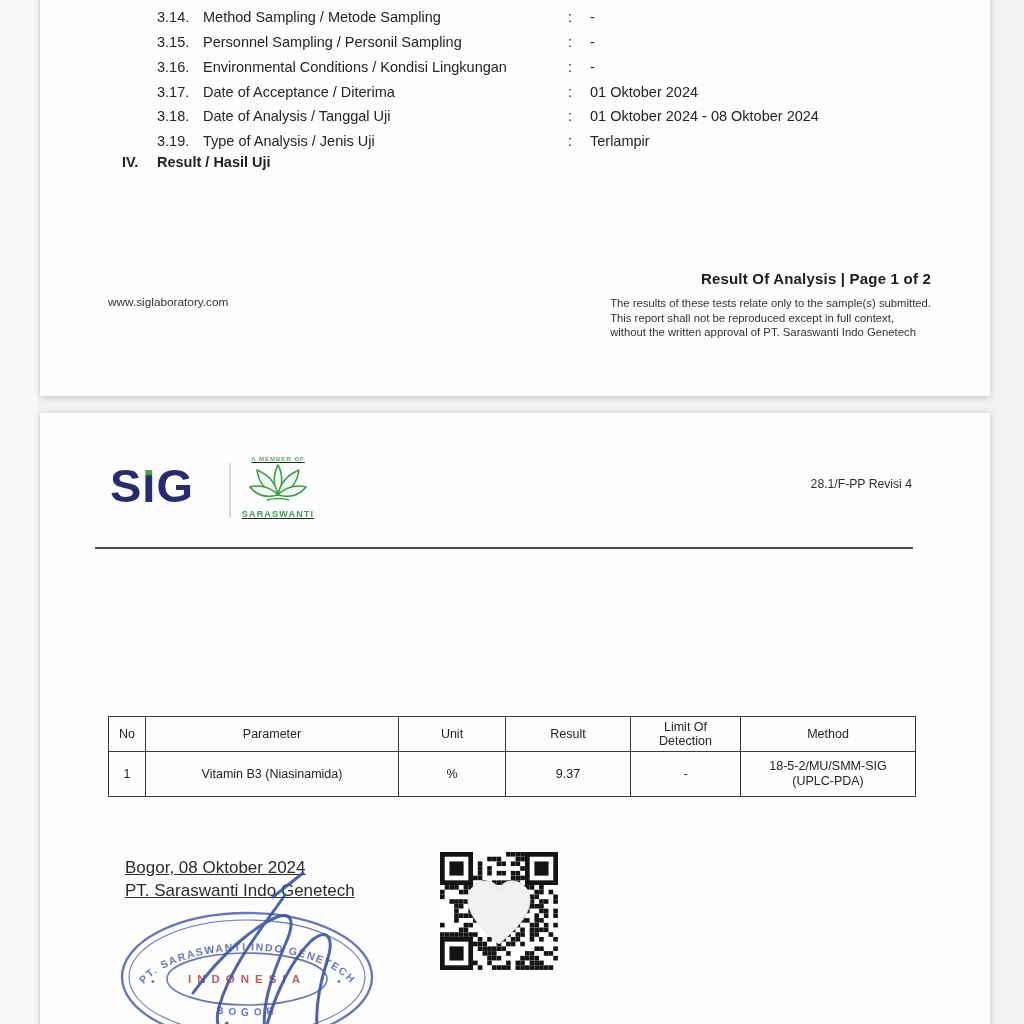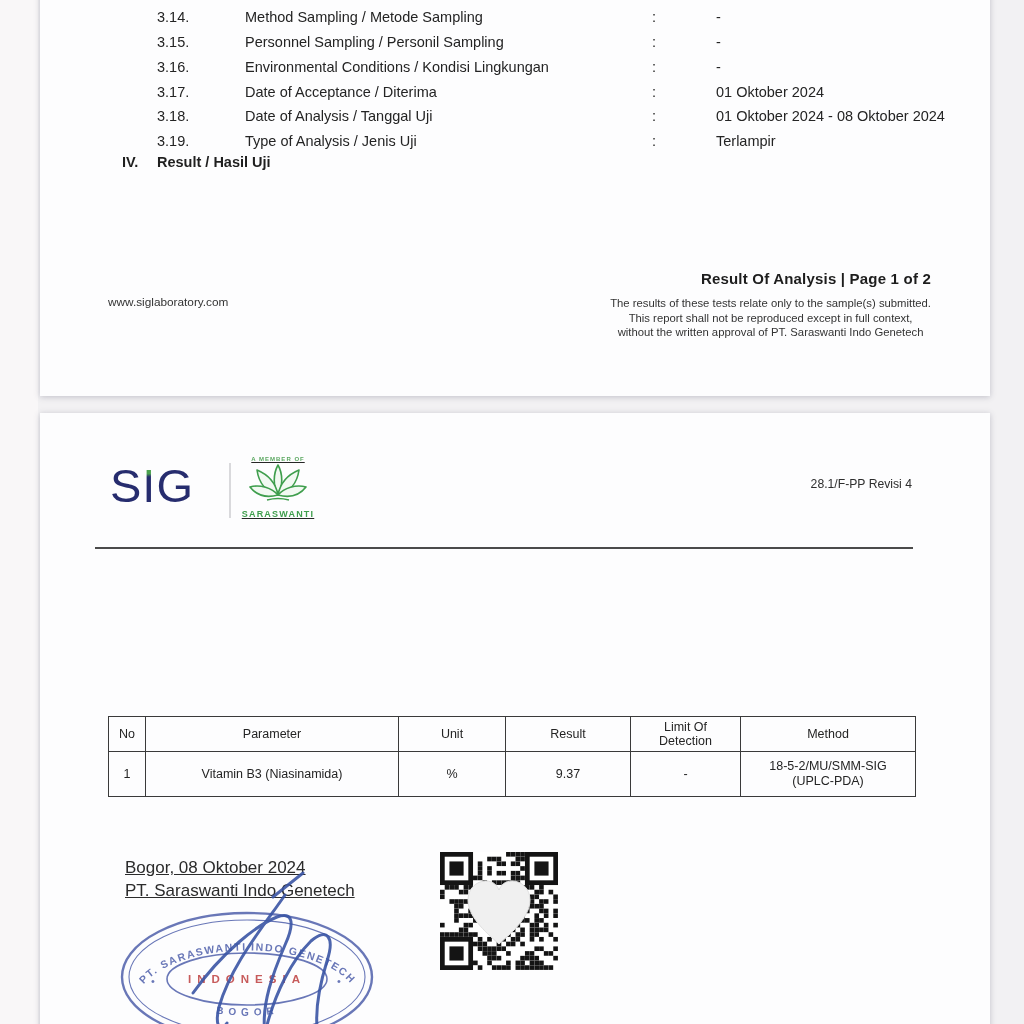--- a/index.html
+++ b/index.html
@@ -12,32 +12,32 @@
   .left-strip { position:absolute; left:0; top:0; width:38px; height:100%; background:#f9f7f8; }
   .page {
     position:absolute; left:40px; width:950px; background:#fdfdfe;
     box-shadow:0 1px 6px rgba(70,70,95,.28);
   }
   .page1 { top:-24px; height:420px; }
   .page2 { top:413px; height:680px; }
 
   
   .items { position:absolute; left:117px; top:29px; width:810px; font-size:14.5px; color:#242424; }
-  .item-row { display:grid; grid-template-columns:46px 365px 22px auto; line-height:24.85px;gap:42px; }
+  .item-row { display:grid; grid-template-columns:46px 365px 22px auto; line-height:24.85px; }
   .section-row { position:absolute; left:82px; top:178px; font-size:14.5px; font-weight:700; color:#1f1f1f; }
   .section-row .sec-no { display:inline-block; width:35px; }
   .result-title {
     position:absolute; right:59px; top:294px; font-size:15px; font-weight:700;
     color:#1d1d1d; letter-spacing:.2px;
   }
   .footer-left { position:absolute; left:68px; top:319px; font-size:11.8px; line-height:14.8px; color:#333; }
-  .footer-right { position:absolute; right:59px; top:320px; font-size:11.3px; line-height:14.6px; color:#333; text-align:center;margin-left:22px; }
+  .footer-right { position:absolute; right:59px; top:320px; font-size:11.3px; line-height:14.6px; color:#333; text-align:left;margin-left:22px; }
 
   
-  .sig-word { position:absolute; left:70px; top:44px; font-size:47px; font-weight:400; letter-spacing:1px; color:#262c6e; line-height:58px;text-align:center; }
+  .sig-word { position:absolute; left:70px; top:44px; font-size:47px; font-weight:700; letter-spacing:1px; color:#262c6e; line-height:58px;text-align:center; }
   .sig-word .i-green {
     background-image:linear-gradient(176deg,#4aa14e 0%,#4aa14e 28%,#262c6e 34%,#262c6e 100%);
     -webkit-background-clip:text; background-clip:text; color:transparent;
   }
   .logo-divider { position:absolute; left:189px; top:50px; width:2px; height:55px; background:#d9d9dc; }
   .lotus-block { position:absolute; left:196px; top:43px; width:84px; text-align:center;text-decoration:underline; }
   .member-of { font-size:6px; letter-spacing:1px; color:#5aa75f; font-weight:700; }
   .brand-name { font-size:9px; letter-spacing:1.2px; color:#3f9e4d; font-weight:700; margin-top:1px; }
   .doc-code { position:absolute; right:78px; top:64px; font-size:12.2px; color:#2e2e2e; }
   .rule { position:absolute; left:55px; top:134px; width:818px; height:2.2px; background:#4b4b4b; }

